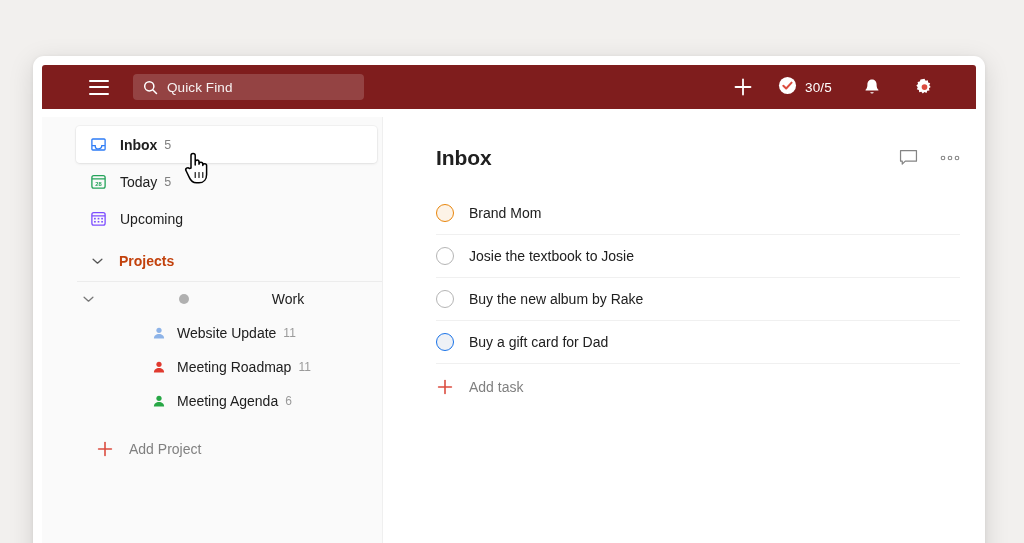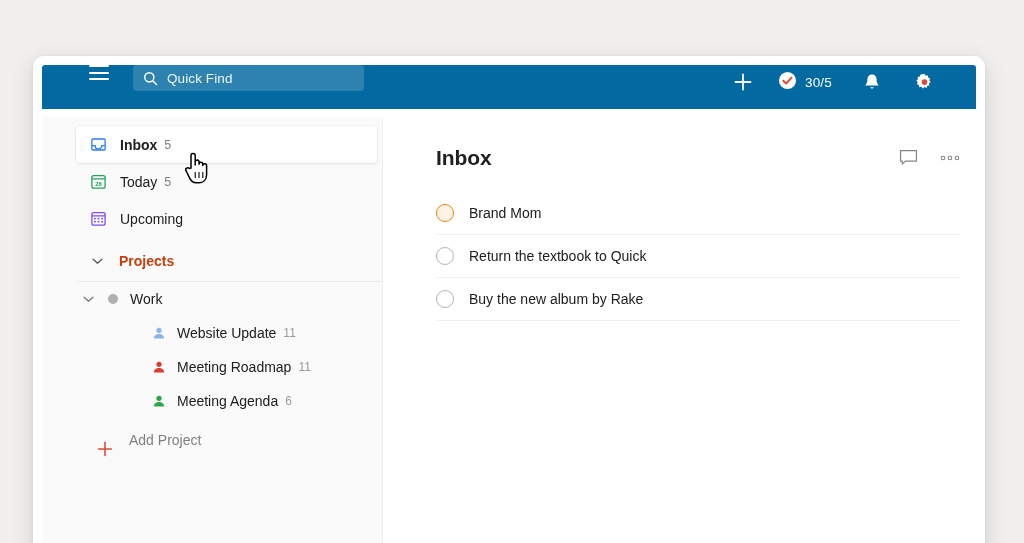--- a/index.html
+++ b/index.html
@@ -28,24 +28,24 @@
     overflow: hidden;
   }
 
   
   #topbar {
     position: absolute;
     left: 9px;
     top: 9px;
     width: 934px;
     height: 44px;
-    background: #0369a1;
+    background: #7f1d1d;
     border-radius: 3px 3px 0 0;
     display: flex;
-    align-items: flex-start;
+    align-items: center;
   }
   .hamburger {
     margin-left: 47px;
     width: 20px;
     height: 15px;
     display: flex;
     flex-direction: column;
     justify-content: space-between;
     cursor: pointer;
   }
@@ -179,21 +179,21 @@
     margin: 3px 0 0 35px;
   }
 
   
   .proj-row {
     display: flex;
     align-items: center;
     height: 34px;
     cursor: pointer;
   }
-  .proj-row.top { padding-left: 66px; }
+  .proj-row.top { padding-left: 66px; justify-content: space-between; }
   .proj-row.sub { padding-left: 110px; }
   .proj-chev {
     width: 14px;
     margin-left: -27px;
     margin-right: 13px;
     display: flex;
     align-items: center;
     justify-content: center;
   }
   .proj-dot {
@@ -203,20 +203,21 @@
   .proj-icon {
     width: 14px; height: 14px; margin-right: 11px;
     display: flex; align-items: center; justify-content: center; flex: none;
   }
   .proj-label { font-size: 14px; color: #202020; }
   .proj-count { font-size: 12px; color: #9a9a9a; margin-left: 7px; }
 
   
   #add-project {
     display: flex;
+    align-items: center;
     height: 34px;
     margin-top: 14px;
     padding-left: 88px;
     cursor: pointer;
   }
   #add-project .plus { margin-left: -33px; margin-right: 16px; display:flex; align-items:center;}
   #add-project .ap-label { font-size: 14px; color: #808080; }
 
   
   #main-header {
@@ -478,29 +479,42 @@
       <div id="task-list">
 
         <div class="task-row">
           <span class="task-check orange"></span>
           <span class="task-text">Brand Mom</span>
         </div>
 
 
         <div class="task-row">
           <span class="task-check"></span>
-          <span class="task-text">Return the textbook to Quick</span>
+          <span class="task-text">Josie the textbook to Josie</span>
         </div>
 
         <div class="task-row">
           <span class="task-check"></span>
           <span class="task-text">Buy the new album by Rake</span>
         </div>
 
-
+        <div class="task-row">
+          <span class="task-check blue"></span>
+          <span class="task-text">Buy a gift card for Dad</span>
+        </div>
+
+        <div id="add-task">
+          <span class="plus">
+            <svg width="16" height="16" viewBox="0 0 16 16">
+              <line x1="8" y1="1.6" x2="8" y2="14.4" stroke="#db4c3f" stroke-width="1.6" stroke-linecap="round"></line>
+              <line x1="1.6" y1="8" x2="14.4" y2="8" stroke="#db4c3f" stroke-width="1.6" stroke-linecap="round"></line>
+            </svg>
+          </span>
+          <span class="at-label">Add task</span>
+        </div>
 
       </div>
 
     </div>
 
   </div>
 </div>
 
 <div id="cursor">
   <svg width="30" height="36" viewBox="0 0 30 36">

